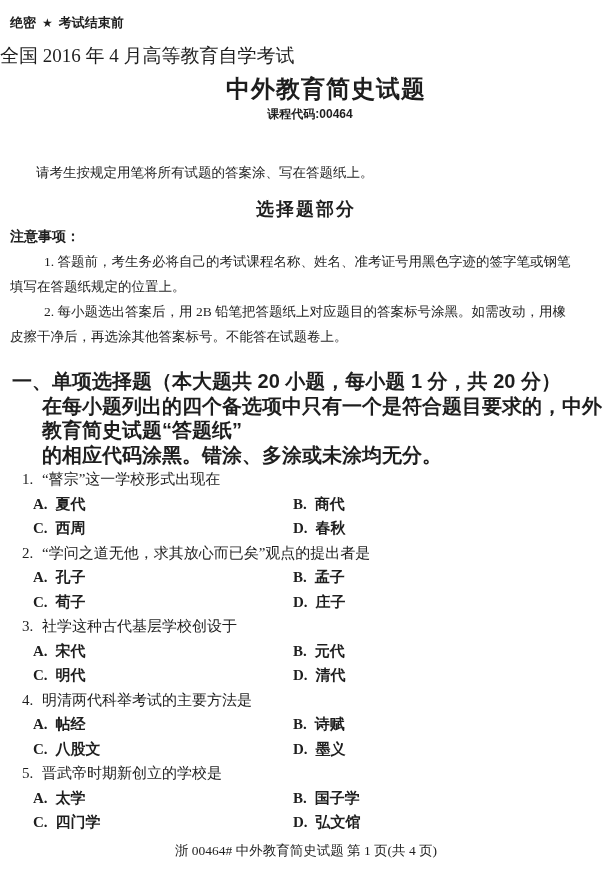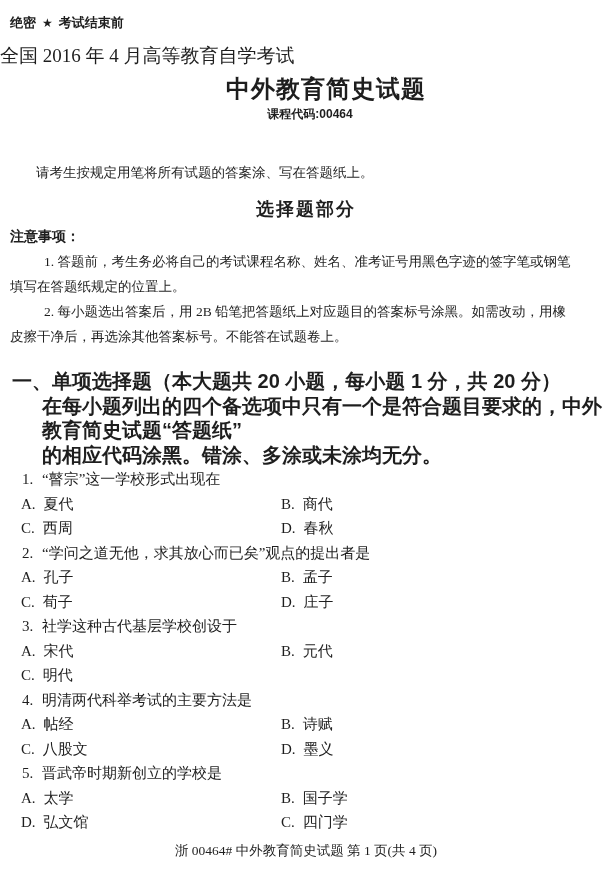--- a/index.html
+++ b/index.html
@@ -53,21 +53,21 @@
   .part1-head {
     margin-top:20px;
     font-family:"Liberation Sans","DejaVu Sans",sans-serif;
     font-weight:bold; font-size:20px; line-height:24.5px;
   }
   .part1-head .head-line { padding-left:12px; }
   .part1-head .instr-line { padding-left:42px; }
   .questions { font-size:15px; line-height:24.5px; }
   .q-line { padding-left:22px; }
   .q-num { display:inline-block; width:20px; }
-  .opt-grid { display:grid; grid-template-columns:260px 1fr; padding-left:21px; }
+  .opt-grid { display:grid; grid-template-columns:260px 1fr; padding-left:33px;font-weight:bold; }
   .opt-letter { margin-right:8px; }
   .footer {
     position:absolute; top:842px; left:0; right:0;
     text-align:center; font-size:13.5px; line-height:18px;
   }
 </style>
 </head>
 <body>
 
 <div class="page">
@@ -128,20 +128,21 @@
     </div>
 
     <div class="question">
       <div class="q-line">
         <span class="q-num">3.</span><span>社学这种古代基层学校创设于</span>
       </div>
       <div class="opt-grid">
         <div class="opt"><span class="opt-letter">A.</span><span>宋代</span></div>
         <div class="opt"><span class="opt-letter">B.</span><span>元代</span></div>
         <div class="opt"><span class="opt-letter">C.</span><span>明代</span></div>
+        <div class="opt"><span class="opt-letter">D.</span><span>清代</span></div>
       </div>
     </div>
 
     <div class="question">
       <div class="q-line">
         <span class="q-num">4.</span><span>明清两代科举考试的主要方法是</span>
       </div>
       <div class="opt-grid">
         <div class="opt"><span class="opt-letter">A.</span><span>帖经</span></div>
         <div class="opt"><span class="opt-letter">B.</span><span>诗赋</span></div>
@@ -150,22 +151,22 @@
       </div>
     </div>
 
     <div class="question">
       <div class="q-line">
         <span class="q-num">5.</span><span>晋武帝时期新创立的学校是</span>
       </div>
       <div class="opt-grid">
         <div class="opt"><span class="opt-letter">A.</span><span>太学</span></div>
         <div class="opt"><span class="opt-letter">B.</span><span>国子学</span></div>
+        <div class="opt"><span class="opt-letter">C.</span><span>四门学</span></div>
         <div class="opt"><span class="opt-letter">D.</span><span>弘文馆</span></div>
-        <div class="opt"><span class="opt-letter">C.</span><span>四门学</span></div>
       </div>
     </div>
 
   </div>
 
   <div class="footer">浙 00464# 中外教育简史试题 第 1 页(共 4 页)</div>
 
 </div>
 
 </body></html>

